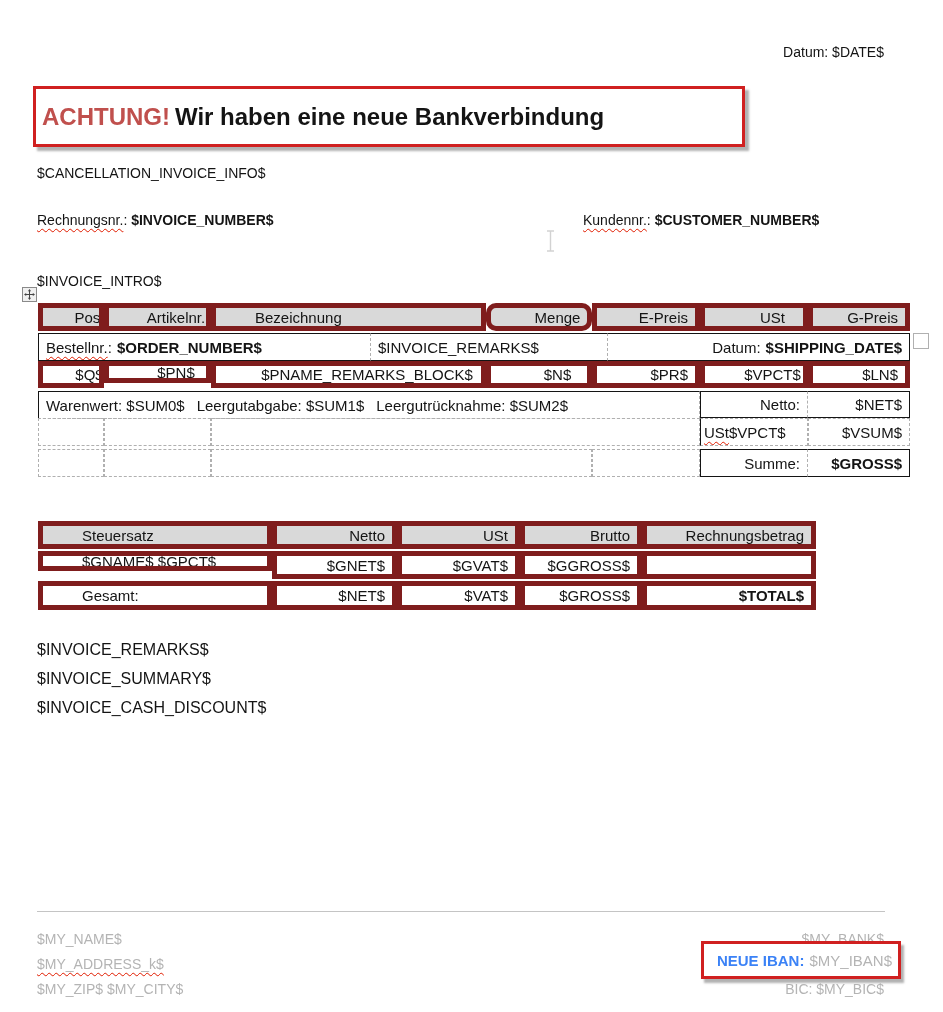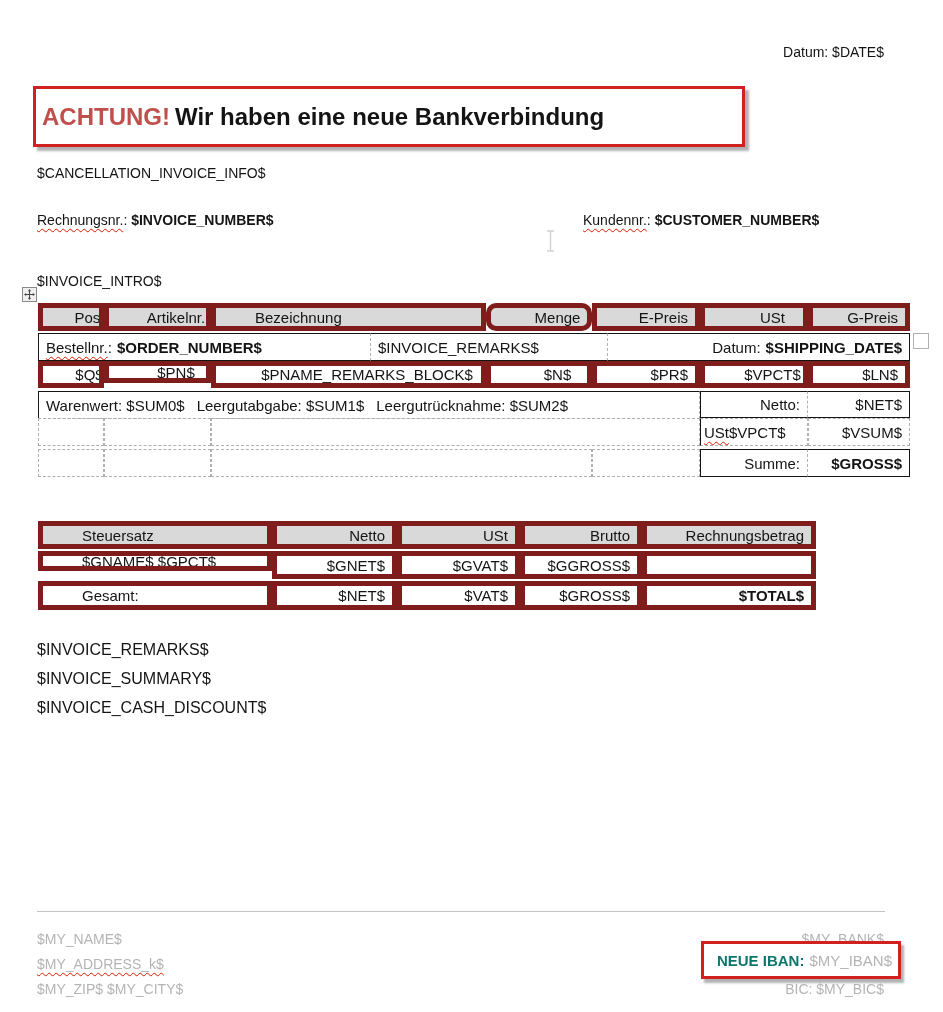--- a/index.html
+++ b/index.html
@@ -219,18 +219,18 @@
   <div class="txt" style="left:37px;top:699px;font-size:16px;">$INVOICE_CASH_DISCOUNT$</div>
 
   <div class="abs" style="left:37px;top:911px;width:848px;border-top:1px solid #c4c4c4;"></div>
 
   <div class="txt gray" style="left:37px;top:931px;">$MY_NAME$</div>
   <div class="txt gray sq" style="left:37px;top:956px;">$MY_ADDRESS_k$</div>
   <div class="txt gray" style="left:37px;top:981px;">$MY_ZIP$ $MY_CITY$</div>
 
   <div class="txt gray" style="top:931px;right:59px;">$MY_BANK$</div>
   <div class="ibanbox">
-    <span style="color:#0f766e;font-weight:bold;">NEUE IBAN:</span>
+    <span style="color:#3b82f6;font-weight:bold;">NEUE IBAN:</span>
     <span class="gap gray">$MY_IBAN$</span>
   </div>
   <div class="txt gray" style="top:981px;right:59px;">BIC: $MY_BIC$</div>
 
 </div>
 
 </body></html>

